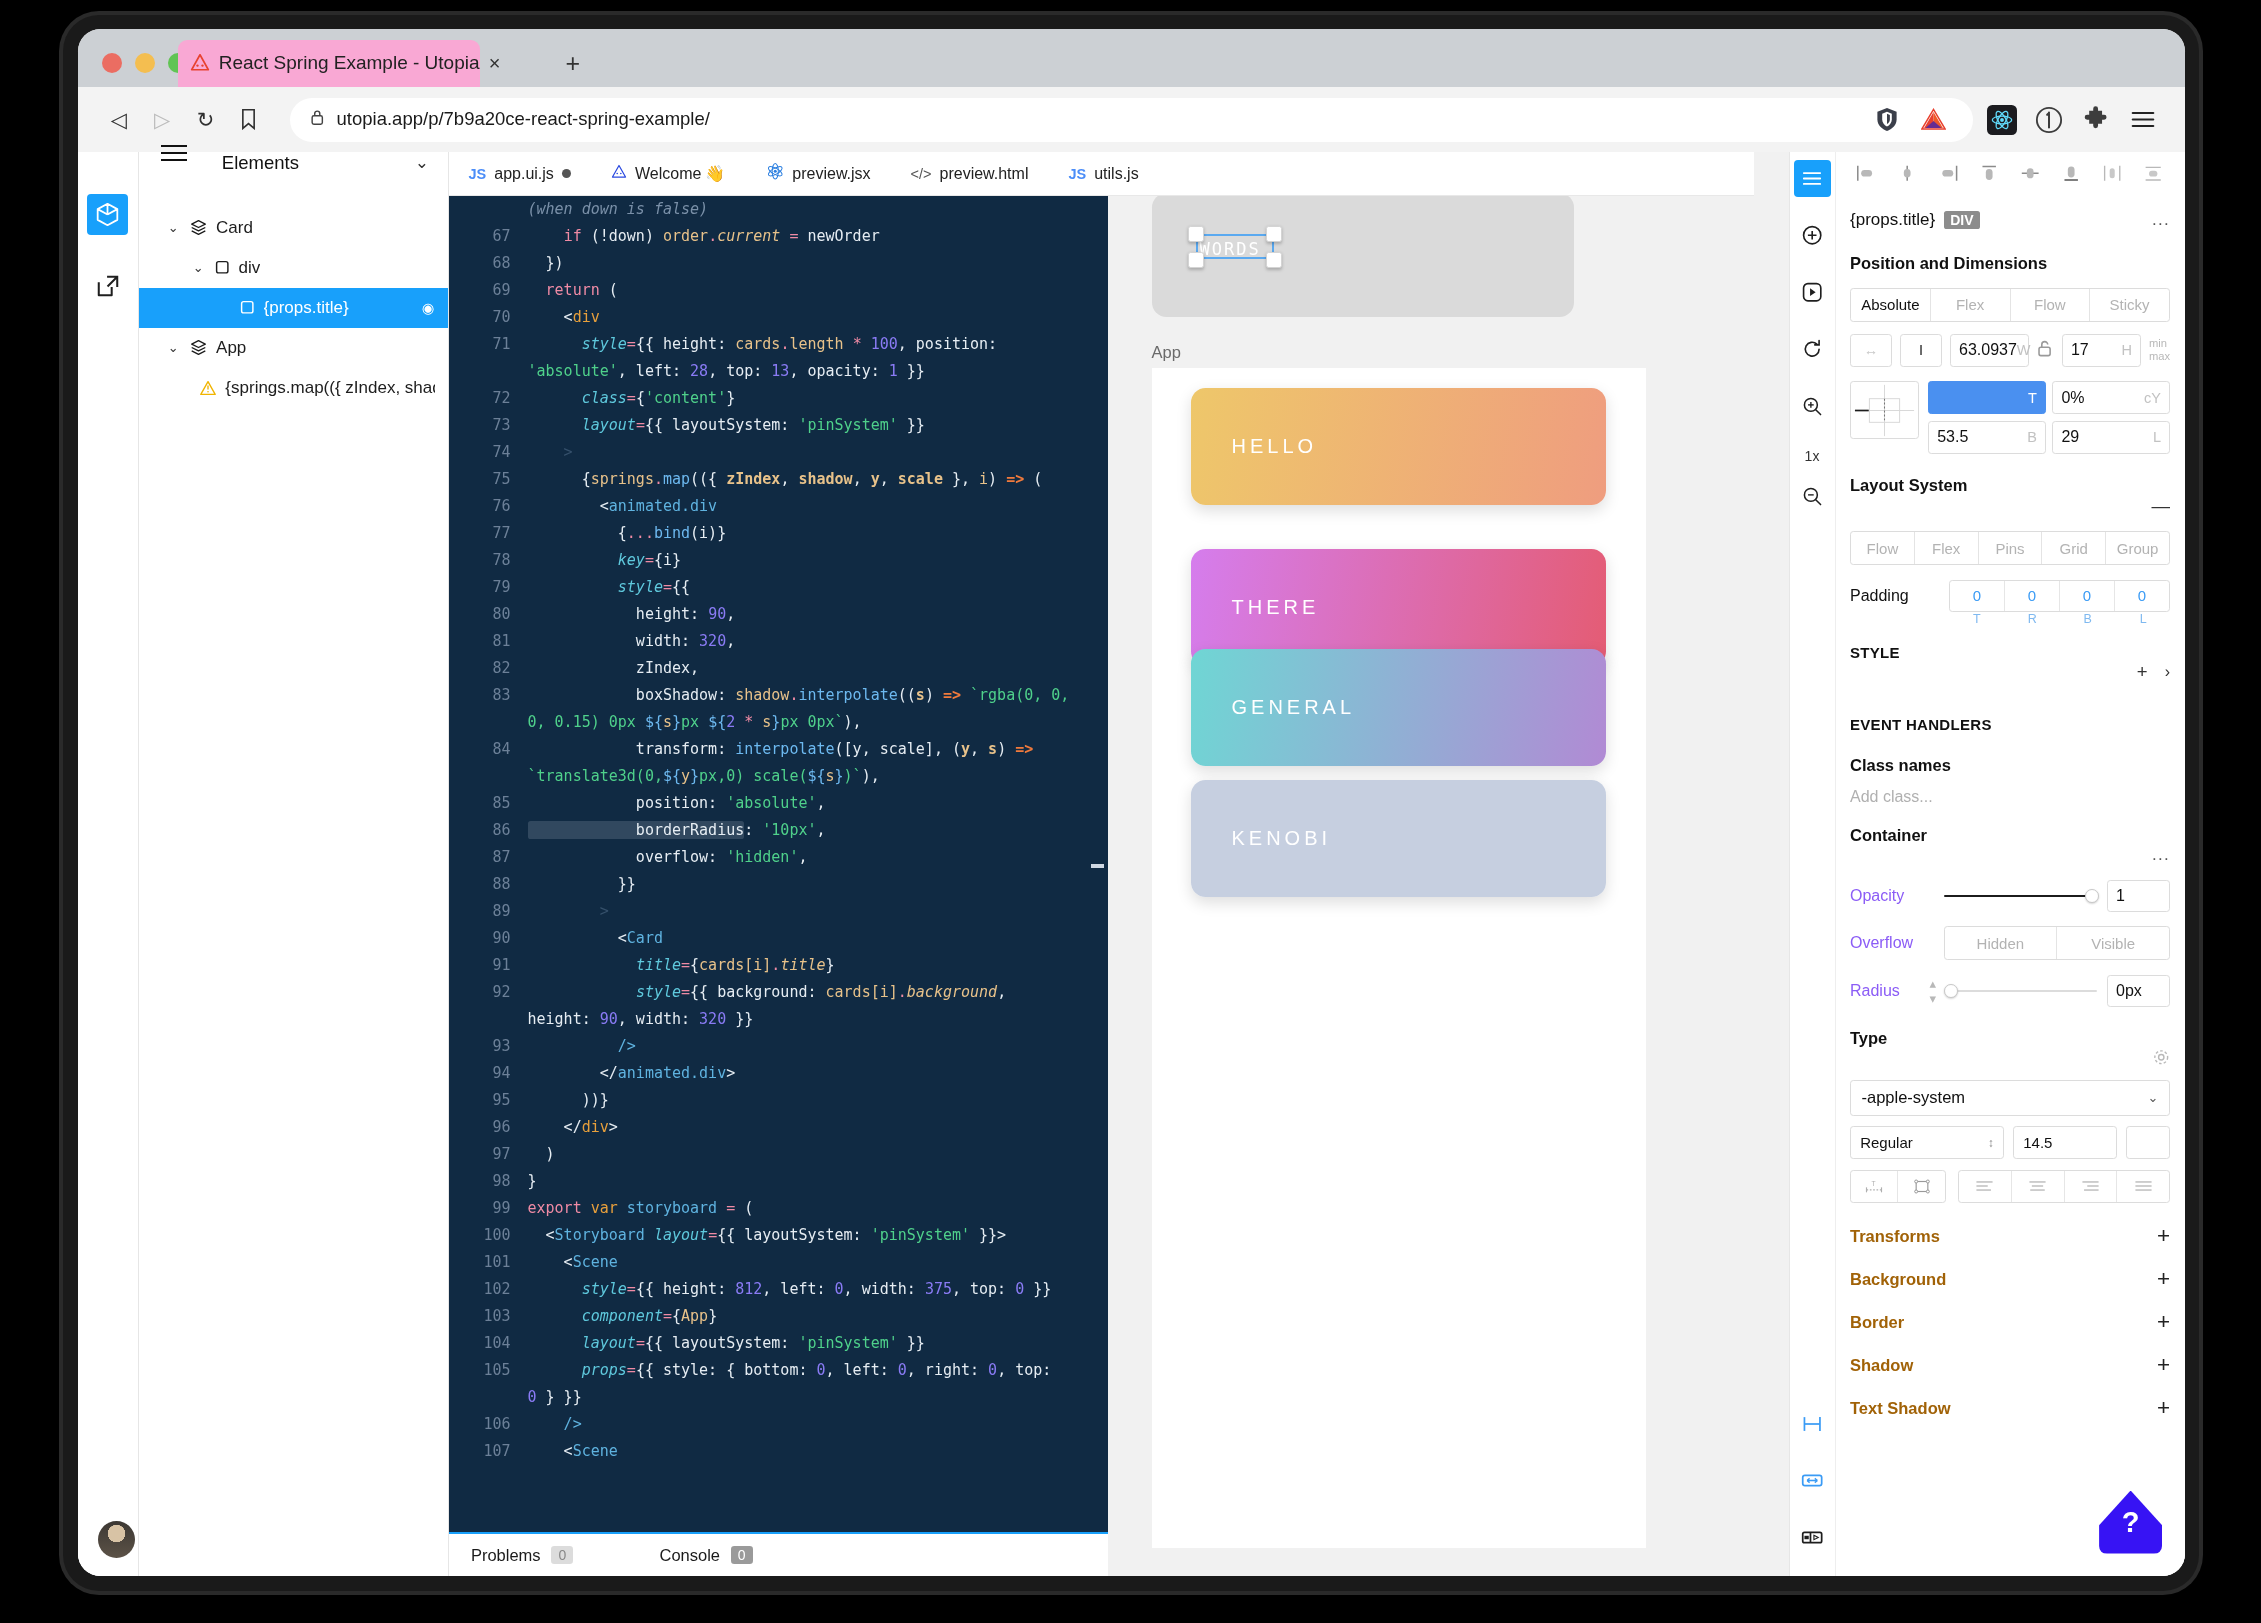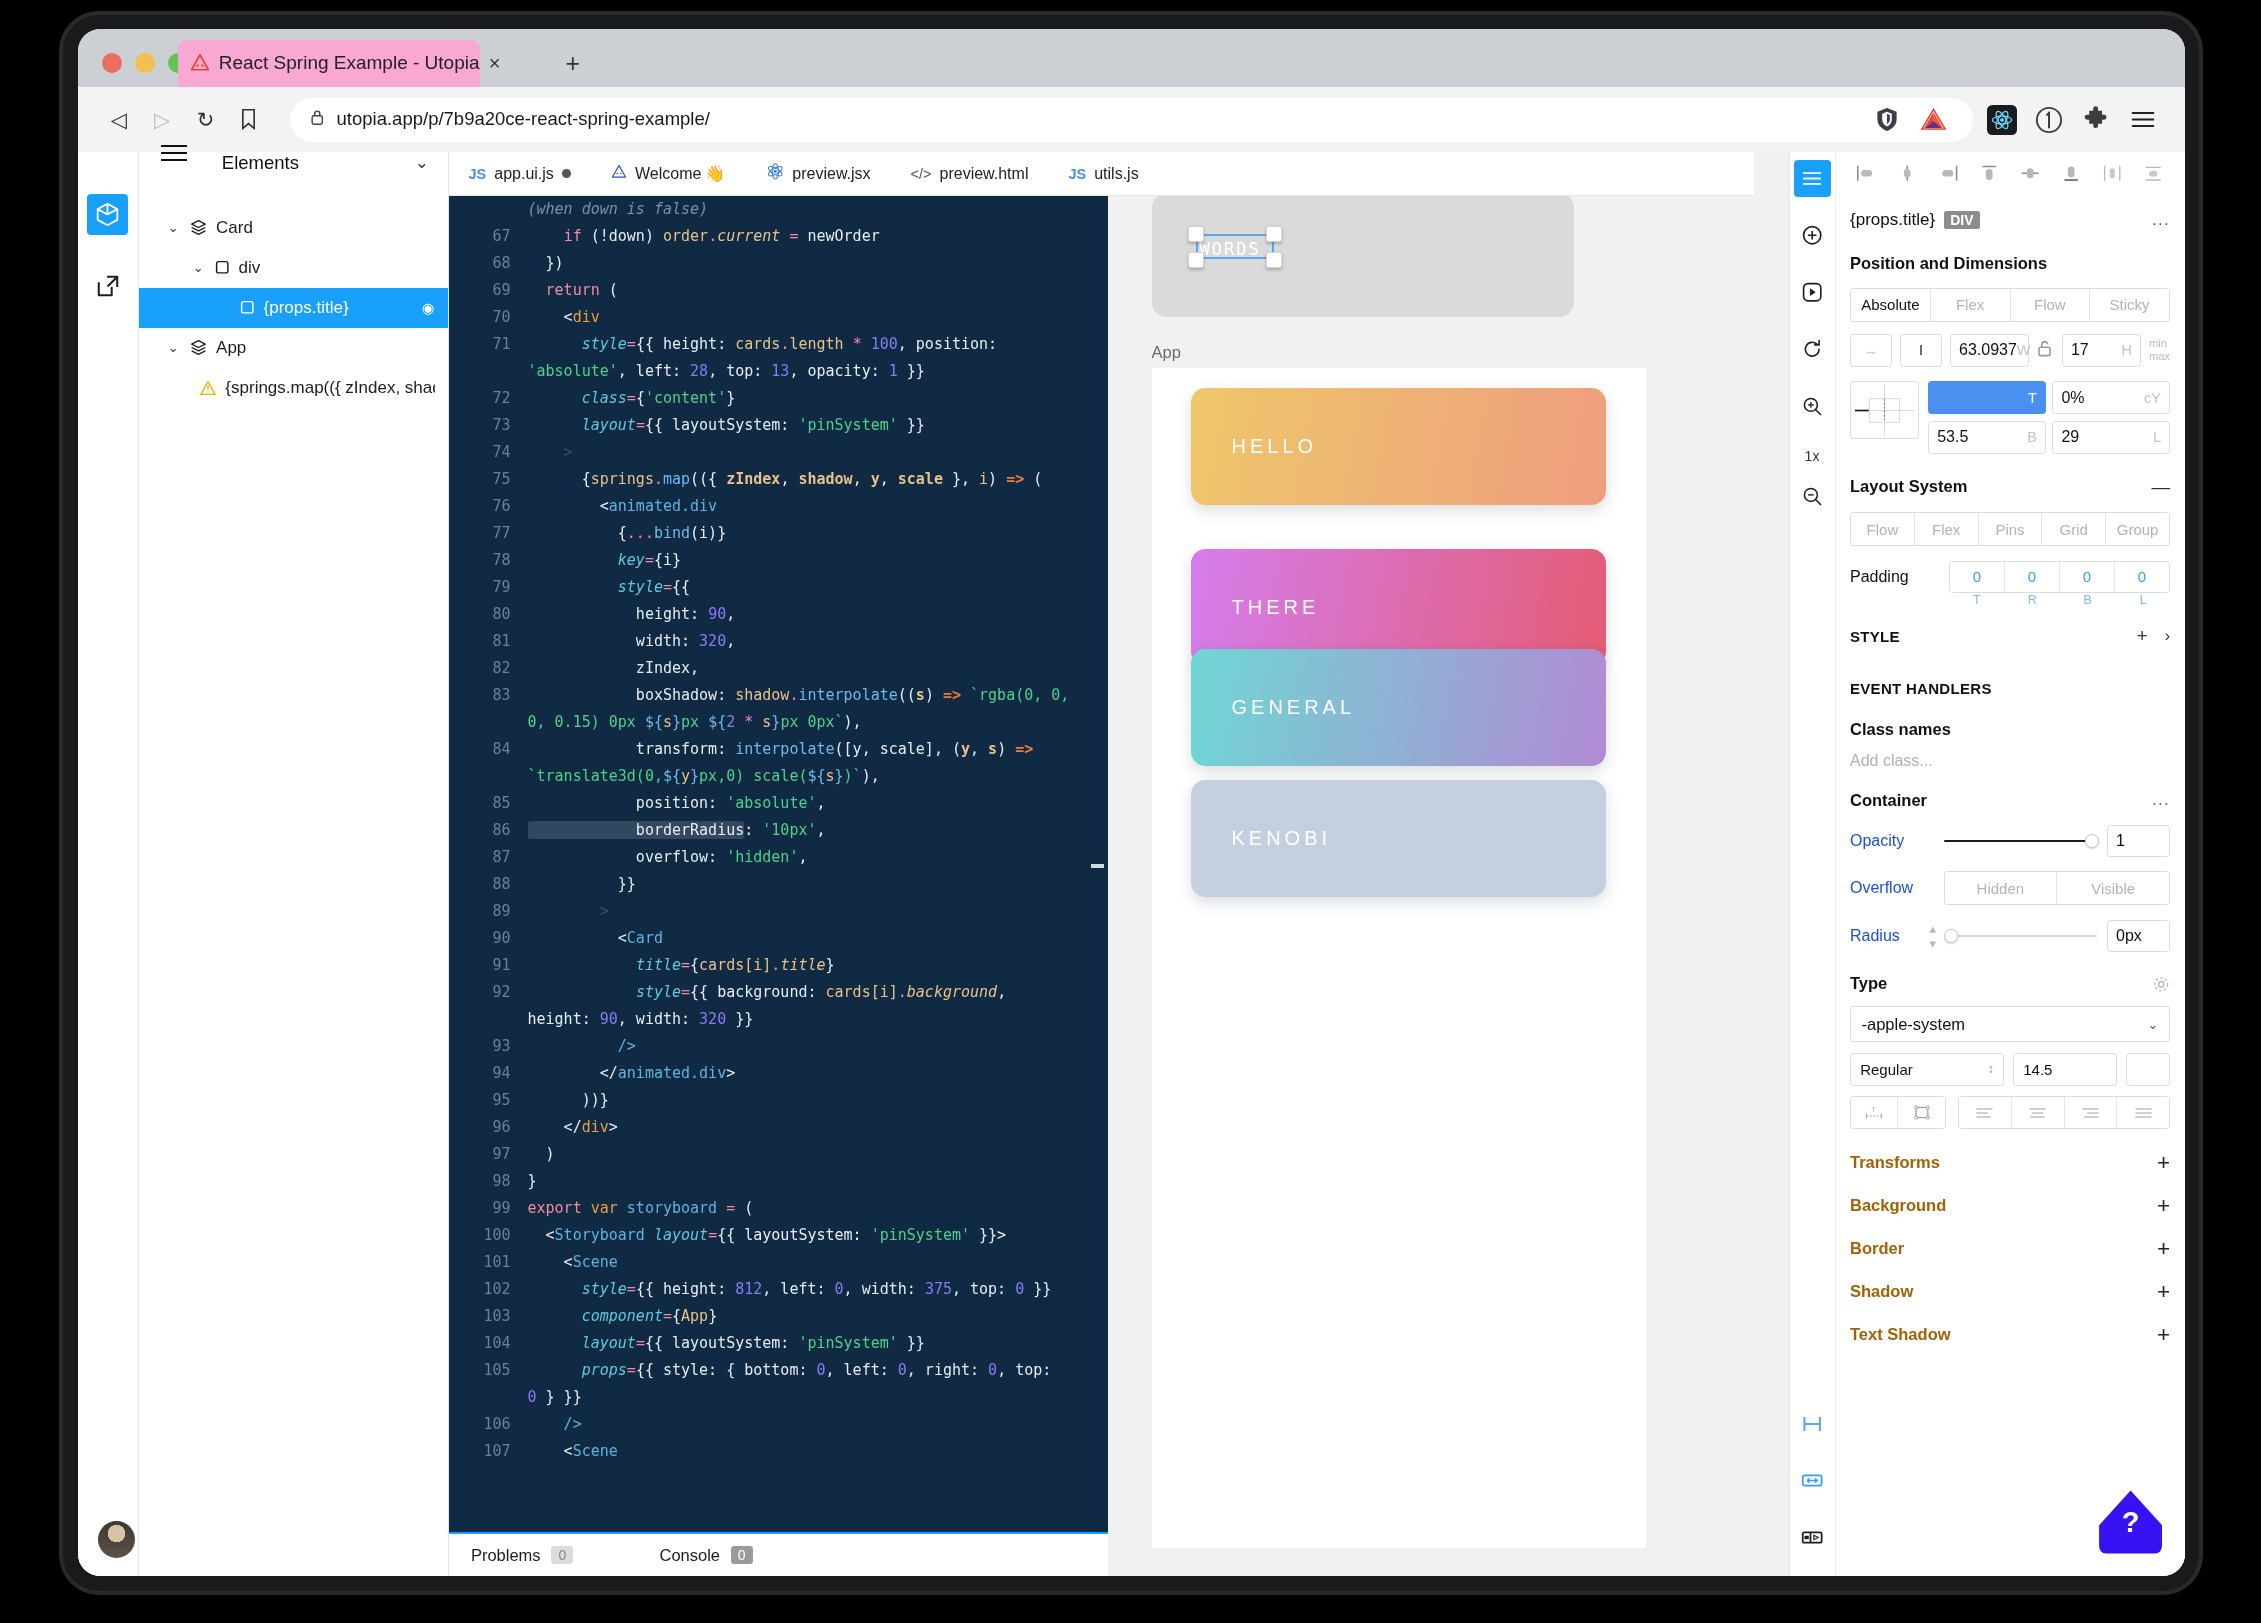--- a/index.html
+++ b/index.html
@@ -215,34 +215,34 @@
   }
   .ibox .suffix { margin-left: auto; color: #c2c2c2; font-size: 14.5px; }
   .minmax { font-size: 11.2px; color: #b8b8b8; line-height: 13px; }
   .pins-wrap { display: flex; gap: 9.2px; margin-top: 14.5px; align-items: flex-start; }
   .pin-diagram { width: 69px; height: 58px; border: 0.7px solid #dcdcdc; border-radius: 3.3px; position: relative; }
   .pin-grid { display: grid; grid-template-columns: 1fr 1fr; gap: 6.6px; flex: 1; }
   .pin-cell { height: 33px; border: 0.7px solid #dcdcdc; border-radius: 3.3px; display: flex; align-items: center; padding: 0 8px; font-size: 16px; color: #111; }
   .pin-cell .sfx { margin-left: auto; color: #c2c2c2; font-size: 14.5px; }
   .pin-cell.blue { background: #4a90f0; border-color: #4a90f0; color: #fff; justify-content: flex-end; }
   .pin-cell.blue .sfx { color: #fff; }
-  .sec-head { display: flex; align-items: center; margin-top: 22.4px; }
+  .sec-head { display: flex; margin-top: 22.4px; flex-direction: column; }
   .sec-head .t { font-size: 16.5px; font-weight: 700; color: #111; }
   .sec-head .act { margin-left: auto; color: #333; font-size: 18.5px; cursor: pointer; display:flex; gap:17px; align-items:center;}
   .pad-row { display: flex; align-items: center; gap: 13px; margin-top: 14.5px; }
   .pad-label { font-size: 16px; color: #111; width: 86px; }
   .pad-fields { display: flex; flex: 1; border: 0.7px solid #dcdcdc; border-radius: 3.3px; height: 32px; }
   .pad-fields div { flex: 1; display: flex; align-items: center; justify-content: center; font-size: 15px; color: #3a9bf5; border-right: 0.7px solid #e6e6e6; }
   .pad-fields div:last-child { border-right: none; }
   .pad-letters { display: flex; margin-left: 99px; }
   .pad-letters div { flex: 1; text-align: center; font-size: 12.5px; color: #7fb9f0; }
   .cap { font-size: 15px; font-weight: 600; color: #111; letter-spacing: 0.3px; }
   .addclass { font-size: 16px; color: #b0b0b0; margin-top: 13px; }
   .row2 { display: flex; align-items: center; margin-top: 14.5px; gap: 10.5px; }
-  .row2 .lab { font-size: 16px; color: #1d4ed8; width: 83px; }
+  .row2 .lab { font-size: 16px; color: #8b5cf6; width: 83px; }
   .slider { flex: 1; height: 2.6px; background: #1c1c1c; border-radius: 1.3px; position: relative; }
   .slider.grey { background: #dcdcdc; }
   .knob { position: absolute; top: -6px; width: 14.5px; height: 14.5px; background: #fff; border: 1.3px solid #c8c8c8; border-radius: 50%; box-shadow: 0 0.7px 2px rgba(0,0,0,.2); }
   .numbox { width: 63px; height: 32px; border: 0.7px solid #dcdcdc; border-radius: 3.3px; display: flex; align-items: center; padding: 0 8px; font-size: 16px; color: #111; }
   .selectbox {
     height: 36px; border: 0.7px solid #dcdcdc; border-radius: 3.3px; margin-top: 13px;
     display: flex; align-items: center; padding: 0 10.5px; font-size: 16.5px; color: #111;
   }
   .selectbox .car { margin-left: auto; color: #555; font-size: 13px; }
   .type-row { display: flex; gap: 9.2px; margin-top: 10.5px; }

